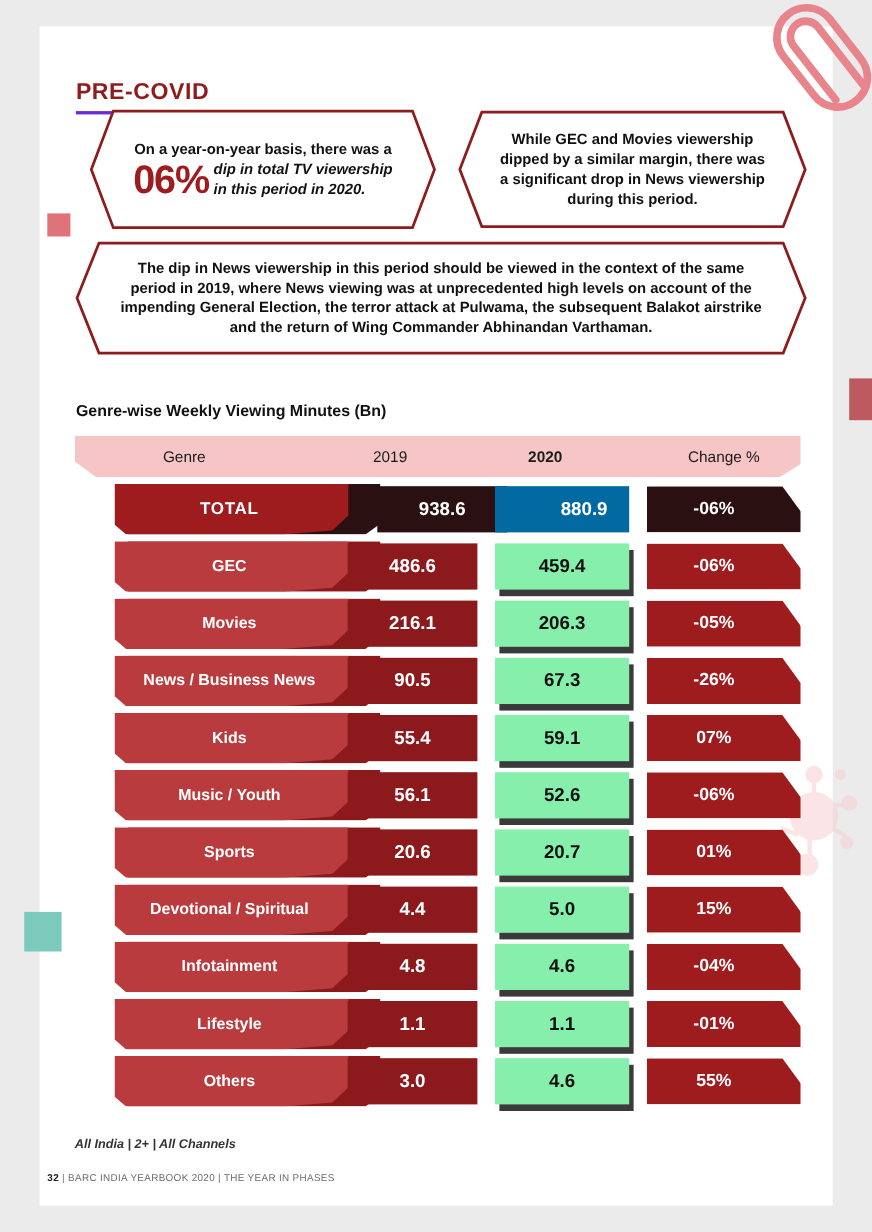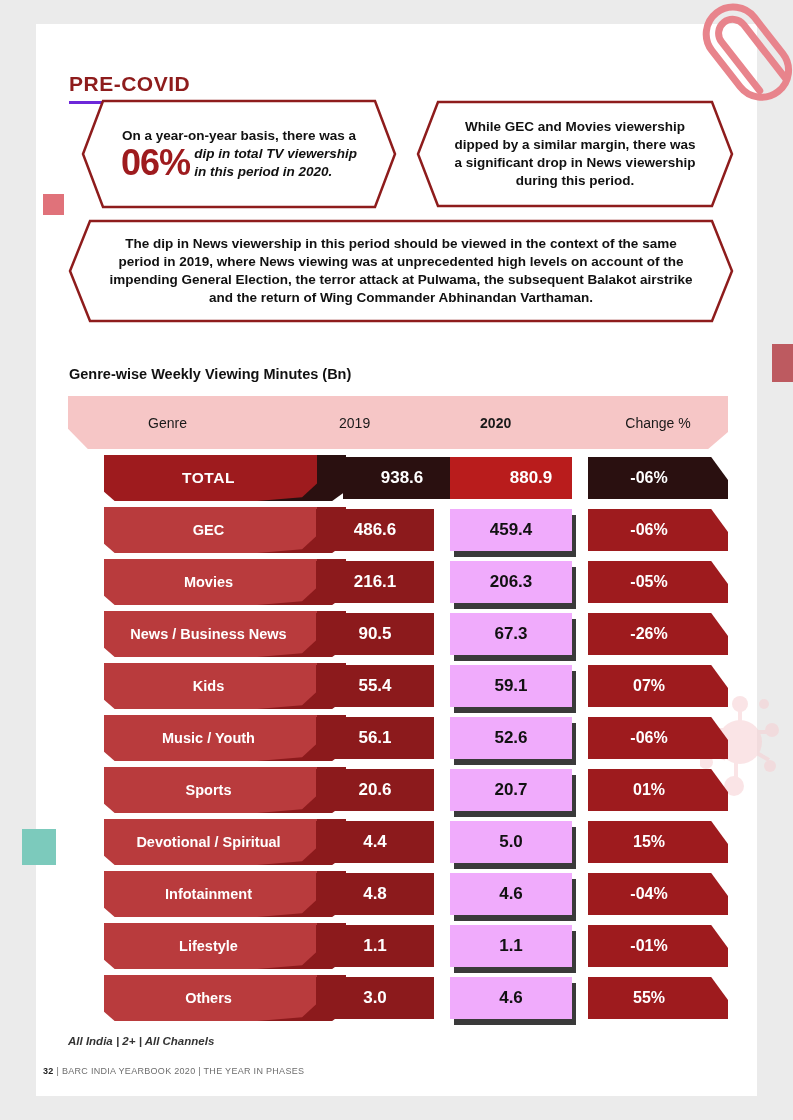--- a/index.html
+++ b/index.html
@@ -78,21 +78,21 @@
   
   .tbl-title {
     position: absolute; left: 69px; top: 366px;
     font-size: 14.5px; font-weight: bold; color: #111;
   }
 
   
   .table { position: absolute; left: 68px; top: 396px; width: 660px; }
 
   .thead {
-    position: relative; height: 53px;
+    position: relative; height: 38px;
     background: #f6c6c6;
     border-radius: 0 0 0 0;
     -webkit-clip-path: polygon(0 0, 100% 0, 100% 68%, 97% 100%, 3% 100%, 0 62%);
     clip-path: polygon(0 0, 100% 0, 100% 68%, 97% 100%, 3% 100%, 0 62%);
     display: flex; align-items: center; gap: 39px;
   }
   .thead .cell { text-align: center; font-size: 14px; color: #1a1a1a; }
   .thead .c-genre  { width: 242px; }
   .thead .c-2019   { width: 118px; }
   .thead .c-2020   { width: 130px; font-weight: bold; }
@@ -127,40 +127,40 @@
     display: flex; align-items: center; justify-content: center;
     color: #fff; font-size: 17px; font-weight: bold;
   }
   
   .v20shadow {
     position: absolute; left: 386px; top: 8px; width: 122px; height: 42px;
     background: #3a3a3a;
   }
   .v20 {
     position: absolute; left: 382px; top: 2px; width: 122px; height: 42px;
-    background: #f0abfc;
+    background: #86efac;
     display: flex; align-items: center; justify-content: center;
     color: #111; font-size: 17px; font-weight: bold;
   }
   
   .chg {
     position: absolute; left: 520px; top: 2px; width: 140px; height: 42px;
     background: #9e1b1e;
     -webkit-clip-path: polygon(0 0, 88% 0, 100% 55%, 100% 100%, 0 100%);
     clip-path: polygon(0 0, 88% 0, 100% 55%, 100% 100%, 0 100%);
     display: flex; align-items: center; justify-content: center;
     color: #fff; font-size: 16px; font-weight: bold;
     padding-right: 18px;
   }
 
   
   .row.total .g-back  { background: #2a1010; }
   .row.total .g-front { background: #9e1b1e; }
   .row.total .v19     { background: #2a1010; margin-left: 27px; }
-  .row.total .v20     { background: #b91c1c; color: #fff; padding-left: 40px; }
+  .row.total .v20     { background: #0369a1; color: #fff; padding-left: 40px; }
   .row.total .v20shadow { background: transparent; }
   .row.total .chg     { background: #2a1010; }
   .row.total .g-label { font-size: 15.5px; letter-spacing: .6px; }
 
   
   .note {
     position: absolute; left: 68px; top: 1035px;
     font-size: 11.5px; font-style: italic; font-weight: bold; color: #333;
   }
   .foot {

